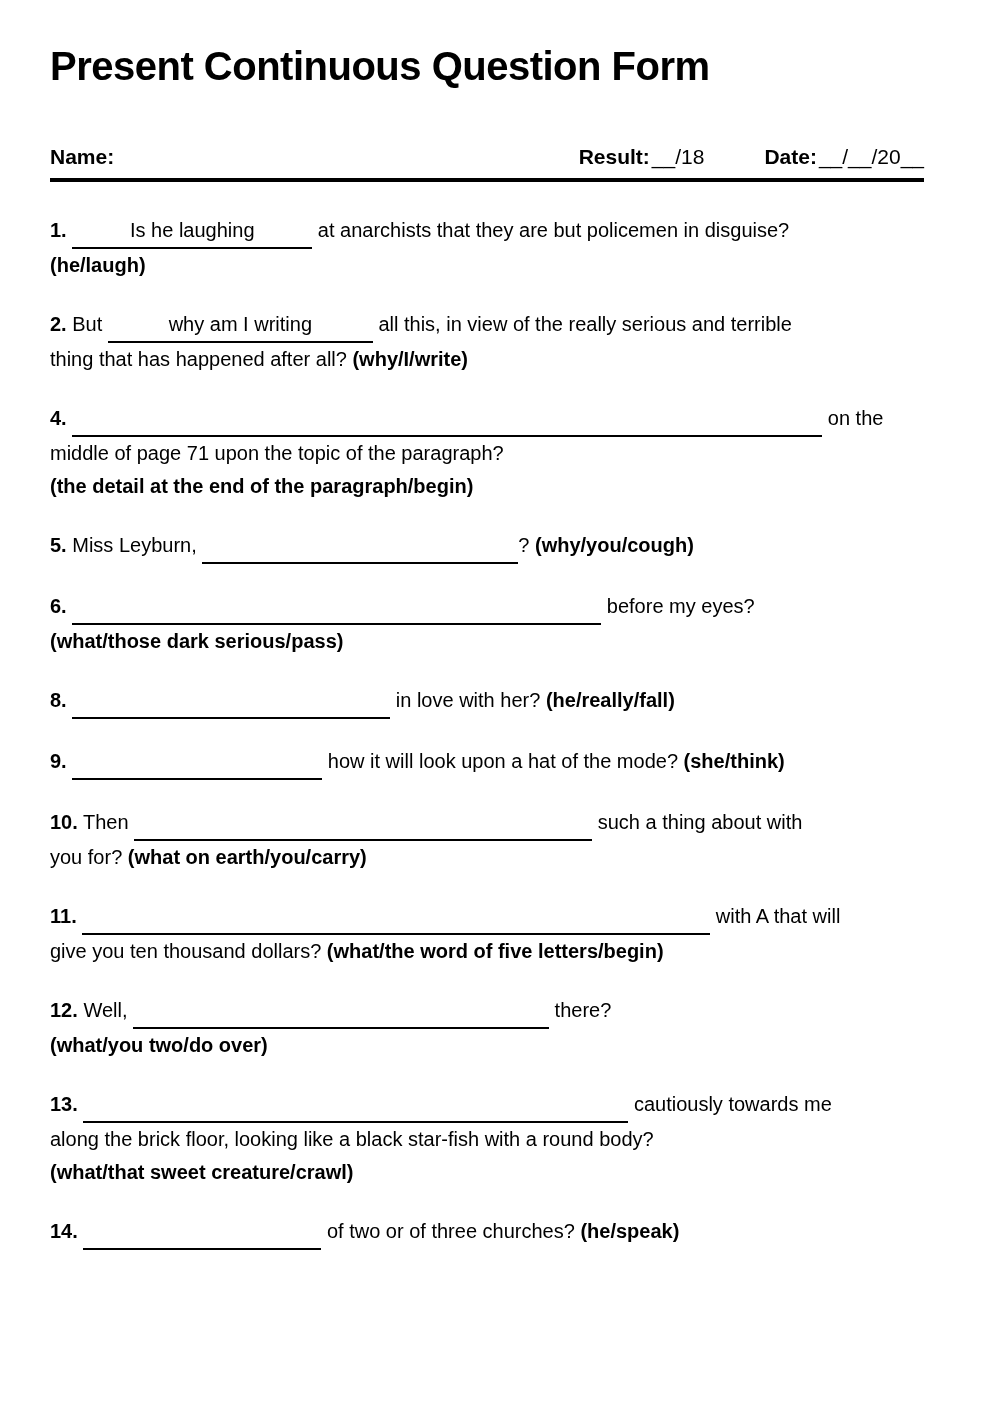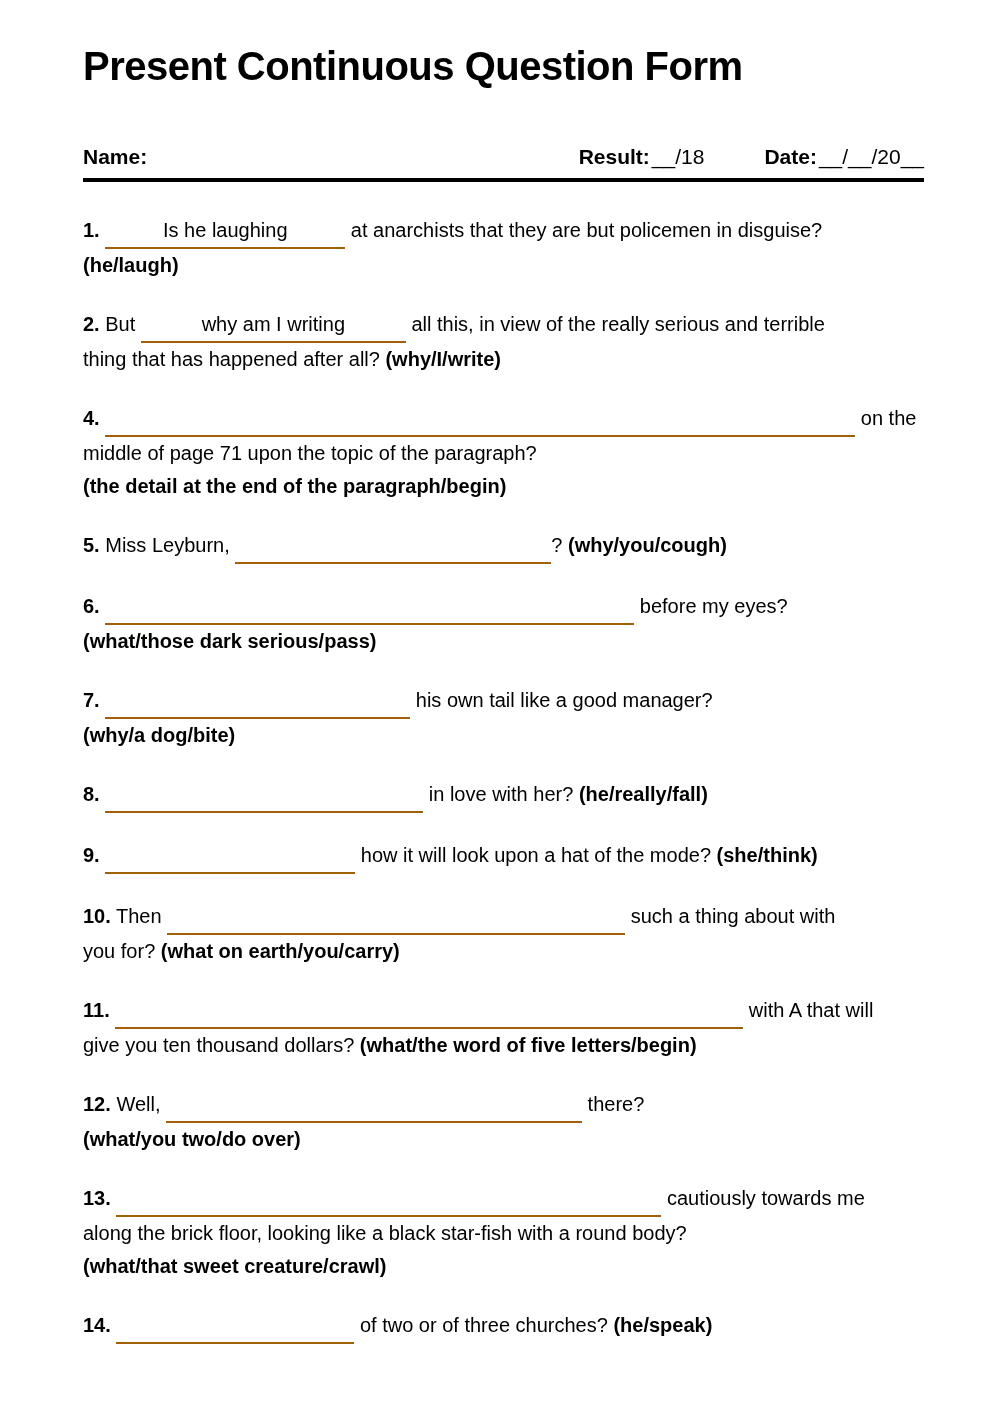--- a/index.html
+++ b/index.html
@@ -7,21 +7,21 @@
     padding: 0;
     background: #ffffff;
   }
   .page {
     position: relative;
     width: 992px;
     min-height: 1414px;
     box-sizing: border-box;
     background: #ffffff;
     color: #000000;
-    padding: 44px 68px 0 83px;
+    padding: 44px 68px 0 50px;
     font-family: "Liberation Sans", sans-serif;
   }
   h1.title {
     margin: 0 0 16px 0;
     font-size: 40px;
     line-height: 44px;
     font-weight: bold;
     letter-spacing: -0.5px;
     white-space: nowrap;
   }
@@ -43,21 +43,21 @@
     margin-top: 32px;
     font-size: 20px;
     line-height: 33px;
   }
   .question { margin-bottom: 26px; }
   .qnum  { font-weight: bold; }
   .qbold { font-weight: bold; }
   .qtext { font-weight: normal; }
   .blank {
     display: inline-block;
-    border-bottom: 2px solid #a16207;
+    border-bottom: 2px solid #000000;
     text-align: center;
     vertical-align: baseline;
     font-weight: normal;
   }
 </style>
 </head>
 <body>
 
 <div class="page">
   <h1 class="title">Present Continuous Question Form</h1>
@@ -71,21 +71,20 @@
   </div>
 
   <div class="rule"></div>
 
   <div class="questions" id="questions">
       <div class="question"><span class="qnum">1.</span> <span class="blank" style="width: 240px;">Is he laughing</span><span class="qtext"> at anarchists that they are but policemen in disguise?</span><br><span class="qbold">(he/laugh)</span></div>
       <div class="question"><span class="qnum">2.</span> <span class="qtext"> But </span><span class="blank" style="width: 265px;">why am I writing</span><span class="qtext"> all this, in view of the really serious and terrible</span><br><span class="qtext">thing that has happened after all? </span><span class="qbold">(why/I/write)</span></div>
       <div class="question"><span class="qnum">4.</span> <span class="blank" style="width: 750px;">&nbsp;</span><span class="qtext"> on the middle of page 71 upon the topic of the paragraph?</span><br><span class="qbold">(the detail at the end of the paragraph/begin)</span></div>
       <div class="question"><span class="qnum">5.</span> <span class="qtext"> Miss Leyburn, </span><span class="blank" style="width: 316px;">&nbsp;</span><span class="qtext">? </span><span class="qbold">(why/you/cough)</span></div>
       <div class="question"><span class="qnum">6.</span> <span class="blank" style="width: 529px;">&nbsp;</span><span class="qtext"> before my eyes?</span><br><span class="qbold">(what/those dark serious/pass)</span></div>
-      <div class="question"><span class="qnum">7.</span> <span class="blank" style="width: 305px;">&nbsp;</span><span class="qtext"> his own tail like a good manager?</span><br><span class="qbold">(why/a dog/bite)</span></div>
       <div class="question"><span class="qnum">8.</span> <span class="blank" style="width: 318px;">&nbsp;</span><span class="qtext"> in love with her? </span><span class="qbold">(he/really/fall)</span></div>
       <div class="question"><span class="qnum">9.</span> <span class="blank" style="width: 250px;">&nbsp;</span><span class="qtext"> how it will look upon a hat of the mode? </span><span class="qbold">(she/think)</span></div>
       <div class="question"><span class="qnum">10.</span> <span class="qtext"> Then </span><span class="blank" style="width: 458px;">&nbsp;</span><span class="qtext"> such a thing about with</span><br><span class="qtext">you for? </span><span class="qbold">(what on earth/you/carry)</span></div>
       <div class="question"><span class="qnum">11.</span> <span class="blank" style="width: 628px;">&nbsp;</span><span class="qtext"> with A that will</span><br><span class="qtext">give you ten thousand dollars? </span><span class="qbold">(what/the word of five letters/begin)</span></div>
       <div class="question"><span class="qnum">12.</span> <span class="qtext"> Well, </span><span class="blank" style="width: 416px;">&nbsp;</span><span class="qtext"> there?</span><br><span class="qbold">(what/you two/do over)</span></div>
       <div class="question"><span class="qnum">13.</span> <span class="blank" style="width: 545px;">&nbsp;</span><span class="qtext"> cautiously towards me</span><br><span class="qtext">along the brick floor, looking like a black star-fish with a round body?</span><br><span class="qbold">(what/that sweet creature/crawl)</span></div>
       <div class="question"><span class="qnum">14.</span> <span class="blank" style="width: 238px;">&nbsp;</span><span class="qtext"> of two or of three churches? </span><span class="qbold">(he/speak)</span></div>
     </div>
 </div>
 

